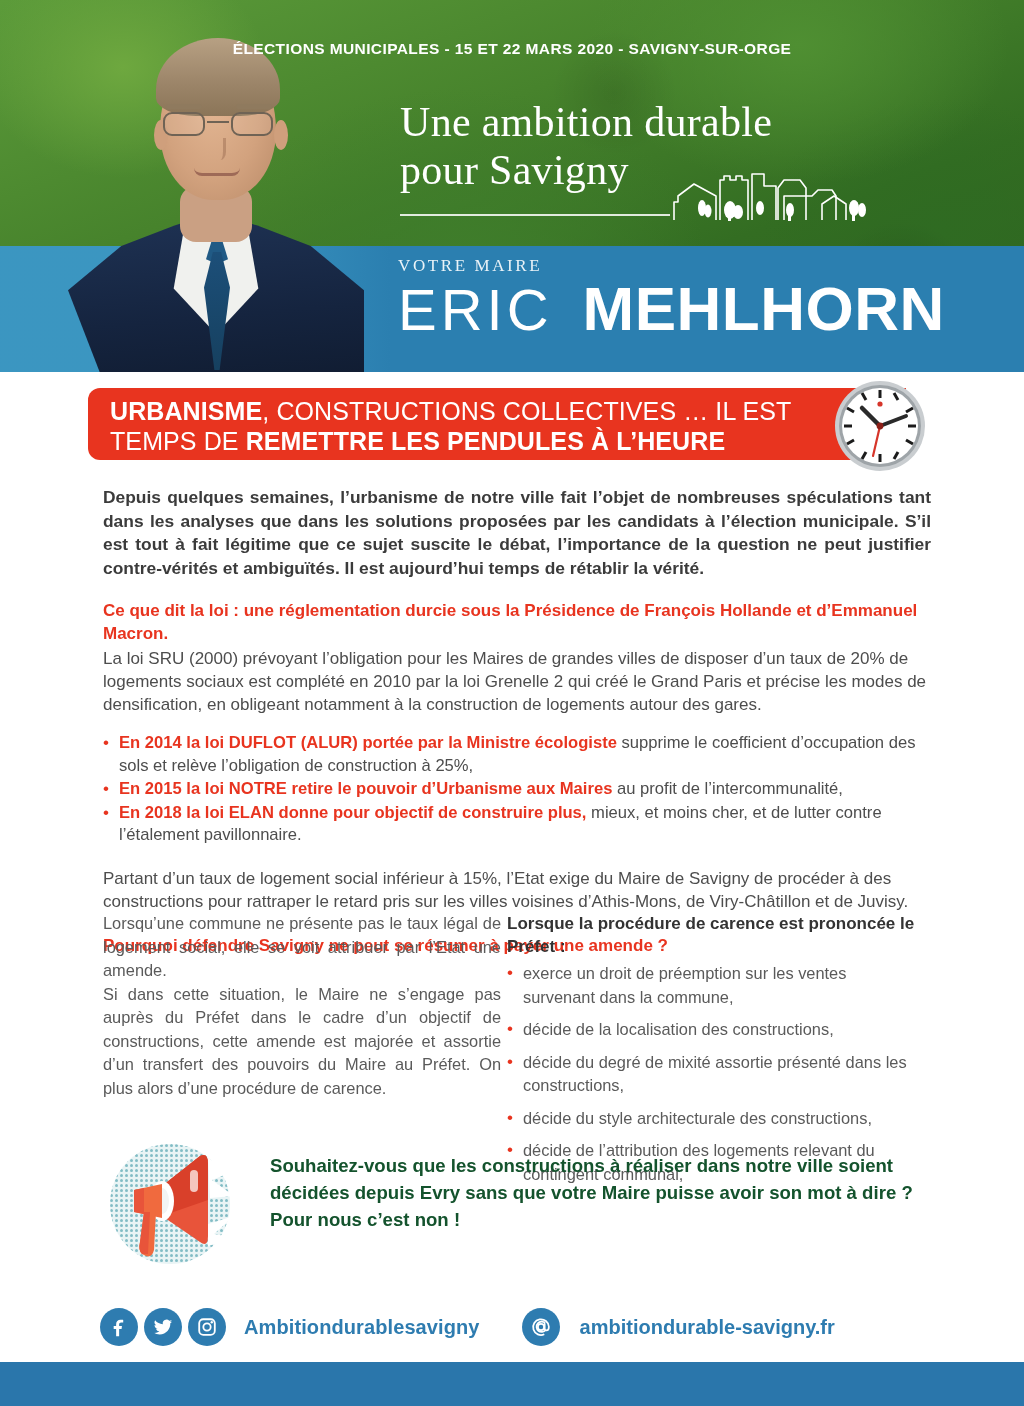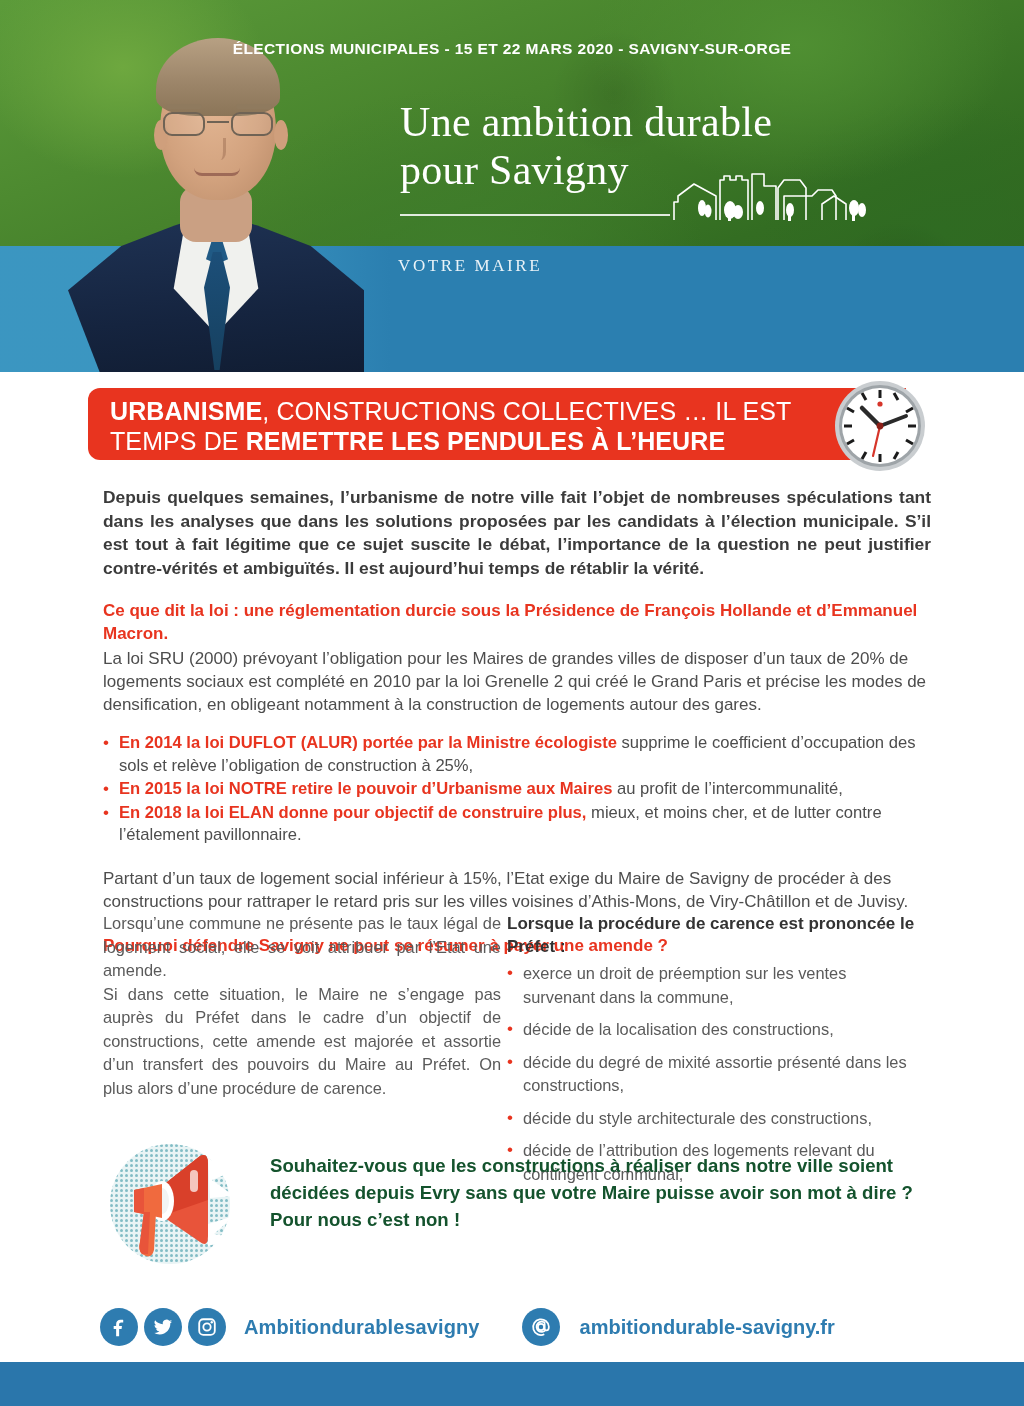--- a/index.html
+++ b/index.html
@@ -483,20 +483,24 @@
         <ellipse cx="182" cy="42" rx="5" ry="8"></ellipse>
         <ellipse cx="190" cy="44" rx="4" ry="7"></ellipse>
         <rect x="56" y="50" width="3" height="5"></rect>
         <rect x="116" y="49" width="3" height="6"></rect>
         <rect x="180" y="49" width="3" height="6"></rect>
       </g>
     </svg>
 
     <div class="name-block">
       <div class="votre-maire">VOTRE MAIRE</div>
+      <div class="fullname">
+        <span class="first-name">ERIC</span>
+        <span class="last-name">MEHLHORN</span>
+      </div>
     </div>
   </div>
 
   <div class="red-bar">
     <div class="rl"><b>URBANISME</b><span>, CONSTRUCTIONS COLLECTIVES … IL EST</span></div>
     <div class="rl"><span>TEMPS DE </span><b>REMETTRE LES PENDULES À L’HEURE</b></div>
   </div>
 
   <svg class="clock" viewBox="0 0 96 96">
     <circle cx="48" cy="48" r="45" fill="#c9cdd0"></circle>

